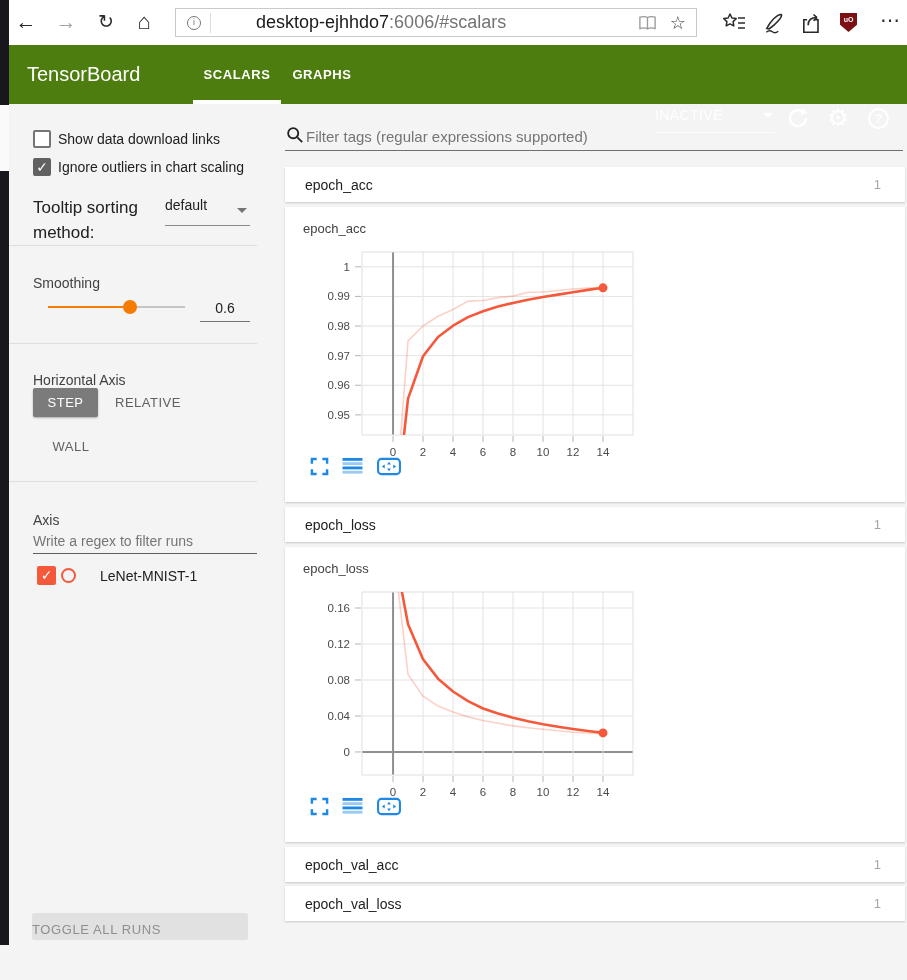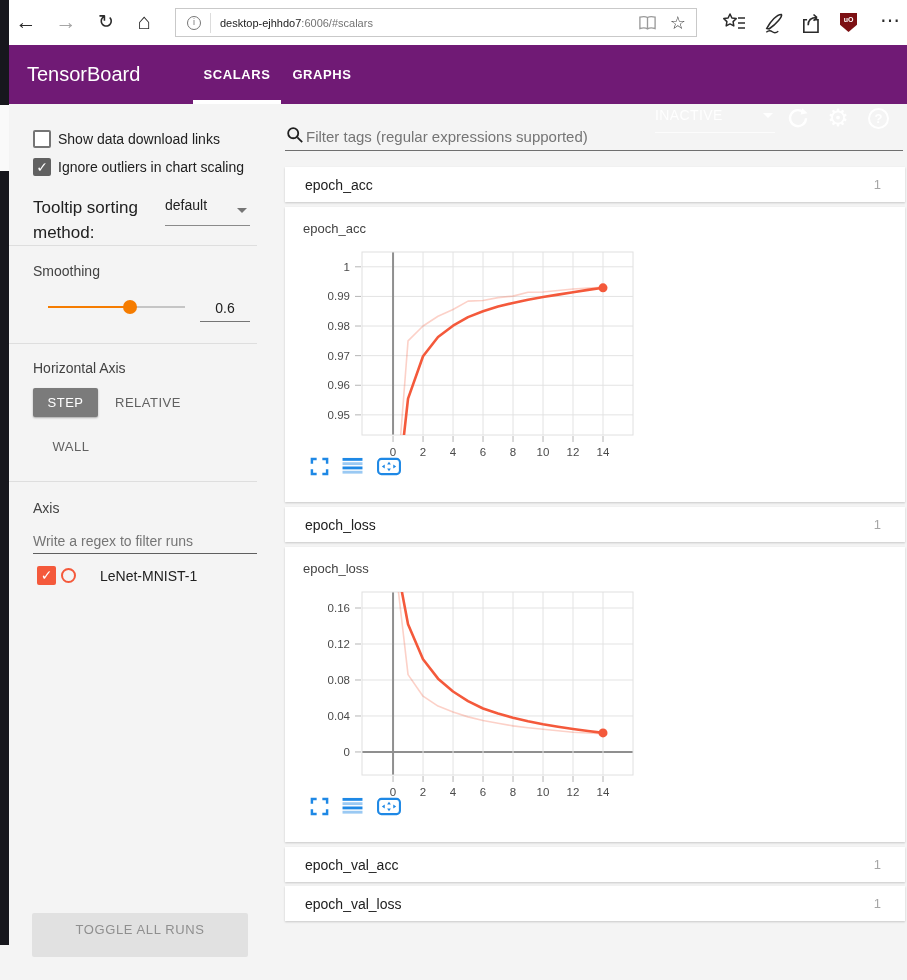--- a/index.html
+++ b/index.html
@@ -13,34 +13,34 @@
 
   
   .chrome { position:absolute; left:0; top:0; width:907px; height:45px; background:#ffffff; }
   .nav-ico { position:absolute; top:8px; font-size:21px; line-height:28px; color:#2b2b2b; width:28px; text-align:center; cursor:default; }
   .nav-ico.disabled { color:#a6a6a6; }
   .addr { position:absolute; left:175px; top:8px; width:522px; height:29px; background:#fff;
           border:1px solid #c9c9c9; display:flex; align-items:center; }
   .info-circle { width:14px; height:14px; border:1.4px solid #767676; border-radius:50%;
                  font-size:9px; line-height:11px; text-align:center; color:#767676; margin-left:11px; flex:none; }
   .addr-sep { width:1px; height:20px; background:#dcdcdc; margin:0 9px; flex:none; }
-  .url { font-size:11px; white-space:nowrap; }
+  .url { font-size:18px; white-space:nowrap;margin-left:36px; }
   .url .host { color:#1b1b1b; }
   .url .rest { color:#737373; }
   .addr-spacer { flex:1; }
   .book-ico { flex:none; margin-right:13px; }
   .star-ico { flex:none; font-size:18px; color:#3d3d3d; margin-right:10px; line-height:18px; }
   .ext-ico { position:absolute; top:11px; width:24px; height:24px; text-align:center; }
   .shield { position:absolute; top:13px; width:17px; height:19px; background:#7c1013;
             clip-path:polygon(0 0,100% 0,100% 62%,50% 100%,0 62%); color:#fff; font-size:7px;
             font-weight:bold; text-align:center; line-height:14px; }
   .dots { position:absolute; top:8px; font-size:20px; color:#2b2b2b; letter-spacing:1px; }
 
   
-  .tbheader { position:absolute; left:0; top:45px; width:907px; height:59px; background:#701a75; }
+  .tbheader { position:absolute; left:0; top:45px; width:907px; height:59px; background:#4d7c0f; }
   .tb-title { position:absolute; left:27px; top:0; height:59px; line-height:59px;
               color:#fff; font-size:20px; font-weight:500; }
   .tab { position:absolute; top:0; height:59px; line-height:59px; text-align:center;
          color:#fff; font-size:13px; font-weight:700; letter-spacing:.6px; cursor:pointer; }
   .tab.active::after { content:""; position:absolute; left:0; bottom:0; width:100%; height:4px; background:#fff; }
   .status { position:absolute; left:655px; top:62px; width:120px; padding-bottom:9px;
             border-bottom:1px solid rgba(255,255,255,.75); color:rgba(255,255,255,.92);
             font-size:14px; letter-spacing:.4px; cursor:pointer; }
   .status .caret { position:absolute; right:2px; top:6px; width:0; height:0;
                    border-left:5px solid transparent; border-right:5px solid transparent;
@@ -49,21 +49,21 @@
   .gear-ch { font-size:24px; line-height:24px; }
   .help-circle { width:21px; height:21px; border:2px solid #fff; border-radius:50%;
                  font-size:13px; font-weight:bold; line-height:18px; text-align:center; }
 
   
   .chk { position:absolute; width:18px; height:18px; border:2px solid #757575; border-radius:2px;
          background:#fff; cursor:pointer; color:#fff; font-size:14px; line-height:15px; text-align:center; }
   .chk.dark  { background:#616161; border-color:#616161; }
   .chk.coral { background:#f4593b; border-color:#f4593b; }
   .side-label { position:absolute; font-size:14px; color:#212121; white-space:nowrap; }
-  .side-title { position:absolute; font-size:14px; color:#424242; }
+  .side-title { position:absolute; font-size:14px; color:#424242;margin-top:12px; }
   .divider { position:absolute; left:0; width:257px; height:1px; background:#dedede; }
   .dropdown { position:absolute; left:165px; top:197px; width:85px; height:29px;
               border-bottom:1px solid #8a8a8a; font-size:14px; color:#212121; cursor:pointer; }
   .dropdown .caret { position:absolute; right:3px; top:11px; width:0; height:0;
                      border-left:5px solid transparent; border-right:5px solid transparent;
                      border-top:5px solid #757575; }
   .slider { position:absolute; left:48px; top:300px; width:137px; height:14px; cursor:pointer; }
   .slider .track { position:absolute; left:0; top:6px; width:100%; height:2px; background:#c5c5c5; }
   .slider .fill  { position:absolute; left:0; top:6px; width:60%; height:2px; background:#f57c00; }
   .slider .thumb { position:absolute; left:calc(60% - 7px); top:0; width:14px; height:14px;
@@ -74,22 +74,22 @@
   .axis-btn { position:absolute; height:29px; line-height:29px; text-align:center; font-size:13px;
               letter-spacing:.5px; font-weight:500; cursor:pointer; }
   .axis-btn.sel { background:#7b7b7b; color:#fff; border-radius:2px; box-shadow:0 1px 2px rgba(0,0,0,.3); }
   .axis-btn.flat { color:#616161; }
   .runs-input { position:absolute; left:33px; top:528px; width:224px; height:26px; border:none;
                 border-bottom:1px solid #5f5f5f; background:transparent; font-size:14px;
                 color:#212121; font-family:"Liberation Sans",sans-serif; }
   .runs-input::placeholder { color:#757575; opacity:1; }
   .run-circle { position:absolute; left:61px; top:568px; width:15px; height:15px;
                 border:2px solid #f4593b; border-radius:50%; }
-  .toggle-btn { position:absolute; left:32px; top:913px; width:216px; height:44px; background:#e1e1e1;
-                border-radius:2px; text-align:center; line-height:34px; font-size:13px;
+  .toggle-btn { position:absolute; left:32px; top:913px; width:216px; height:27px; background:#e1e1e1;
+                border-radius:2px; line-height:34px; font-size:13px;
                 letter-spacing:.6px; color:#8f8f8f; cursor:pointer; }
   .logdir { position:absolute; left:33px; top:951px; font-size:13.5px; color:#424242;margin-top:40px; }
 
   
   .filter-input { position:absolute; left:306px; top:124px; width:560px; height:24px; border:none;
                   background:transparent; font-size:15px; color:#212121; font-family:"Liberation Sans",sans-serif; }
   .filter-input::placeholder { color:#757575; opacity:1; }
   .filter-line { position:absolute; left:285px; top:150px; width:618px; height:1px; background:#6f6f6f; }
   .search-ico { position:absolute; left:286px; top:126px; }
 

